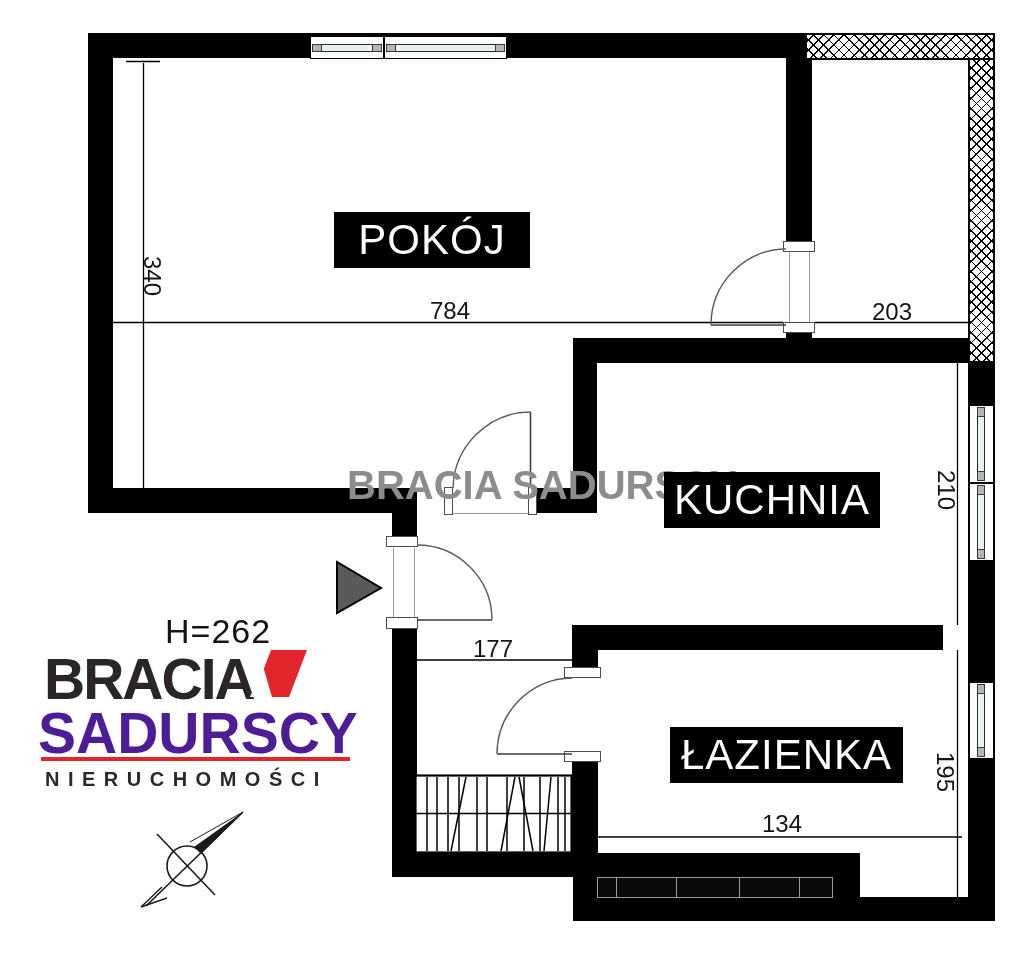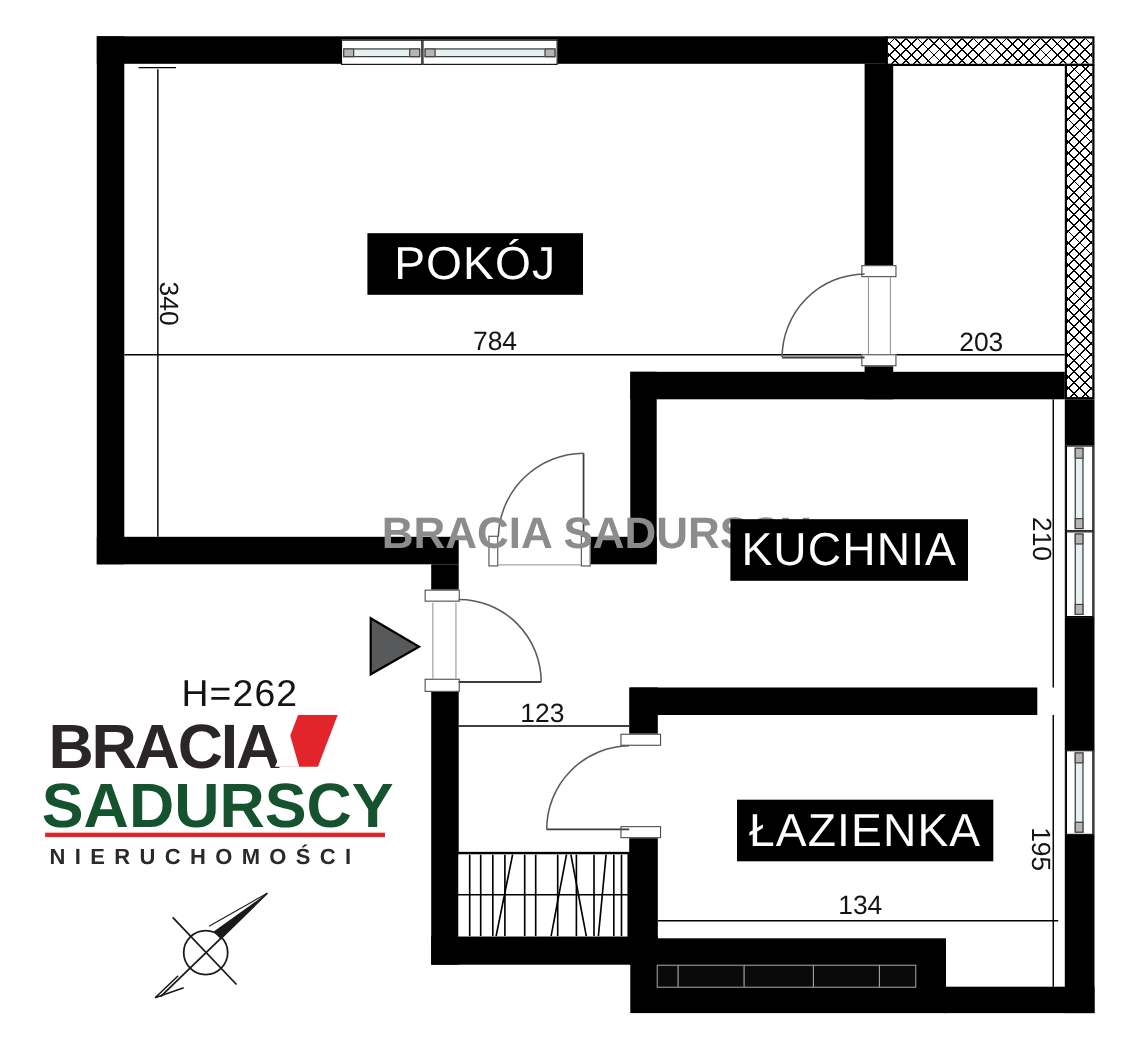--- a/index.html
+++ b/index.html
@@ -27,21 +27,21 @@
   .roomlabel{position:absolute;background:#000;color:#fff;display:flex;align-items:center;justify-content:center;
     font-size:42px;letter-spacing:1px;z-index:60;white-space:nowrap;}
   .dim{position:absolute;color:var(--ink);font-size:24px;z-index:40;white-space:nowrap;}
   .dimrot{position:absolute;width:50px;height:50px;display:flex;align-items:center;justify-content:center;z-index:40;}
   .dimrot span{transform:rotate(90deg);font-size:24px;color:var(--ink);white-space:nowrap;}
   #svglayer{position:absolute;left:0;top:0;z-index:30;}
   .watermark{position:absolute;left:347px;top:463px;font-size:40px;font-weight:bold;letter-spacing:0px;
     color:var(--watermark-gray);z-index:55;white-space:nowrap;}
   .hlabel{position:absolute;left:132px;top:612px;font-size:34px;color:var(--ink);letter-spacing:1px;z-index:40;margin-left:33px;}
   .brand1{position:absolute;left:44px;top:646px;font-size:57px;font-weight:bold;color:#2a2627;letter-spacing:-2px;z-index:40;}
-  .brand2{position:absolute;left:38px;top:700px;font-size:57px;font-weight:bold;color:#14532d;letter-spacing:0px;z-index:40;}
+  .brand2{position:absolute;left:38px;top:700px;font-size:57px;font-weight:bold;color:#4c1d95;letter-spacing:0px;z-index:40;}
   .redline{position:absolute;left:41px;top:757px;width:309px;height:4px;background:var(--brand-red);z-index:40;}
   .tagline{position:absolute;left:45px;top:768px;font-size:20px;font-weight:600;color:#2b2a2a;letter-spacing:8.5px;z-index:40;}
   .segrow{position:absolute;left:597px;top:877px;width:240px;height:21px;display:flex;z-index:24;}
   .segrow .seg{height:100%;background:#0a0a0a;border:1px solid #9a9a9a;box-sizing:border-box;margin-right:-1px;}
   .thin{position:absolute;background:#999;z-index:21;}
 </style>
 </head>
 <body>
 
 <div id="canvas">
@@ -185,21 +185,21 @@
   </div>
   <div class="roomlabel" style="left:664px;top:472px;width:216px;height:56px;">
     <span>KUCHNIA</span>
   </div>
   <div class="roomlabel" style="left:670px;top:727px;width:233px;height:56px;">
     <span>ŁAZIENKA</span>
   </div>
 
   <div class="dim" style="left:430px;top:297px;">784</div>
   <div class="dim" style="left:872px;top:298px;">203</div>
-  <div class="dim" style="left:473px;top:635px;">123</div>
+  <div class="dim" style="left:473px;top:635px;">177</div>
   <div class="dim" style="left:762px;top:810px;">134</div>
   <div class="dimrot" style="left:127px;top:251px;">
     <span>340</span>
   </div>
   <div class="dimrot" style="left:921px;top:465px;">
     <span>210</span>
   </div>
   <div class="dimrot" style="left:920px;top:747px;">
     <span>195</span>
   </div>

